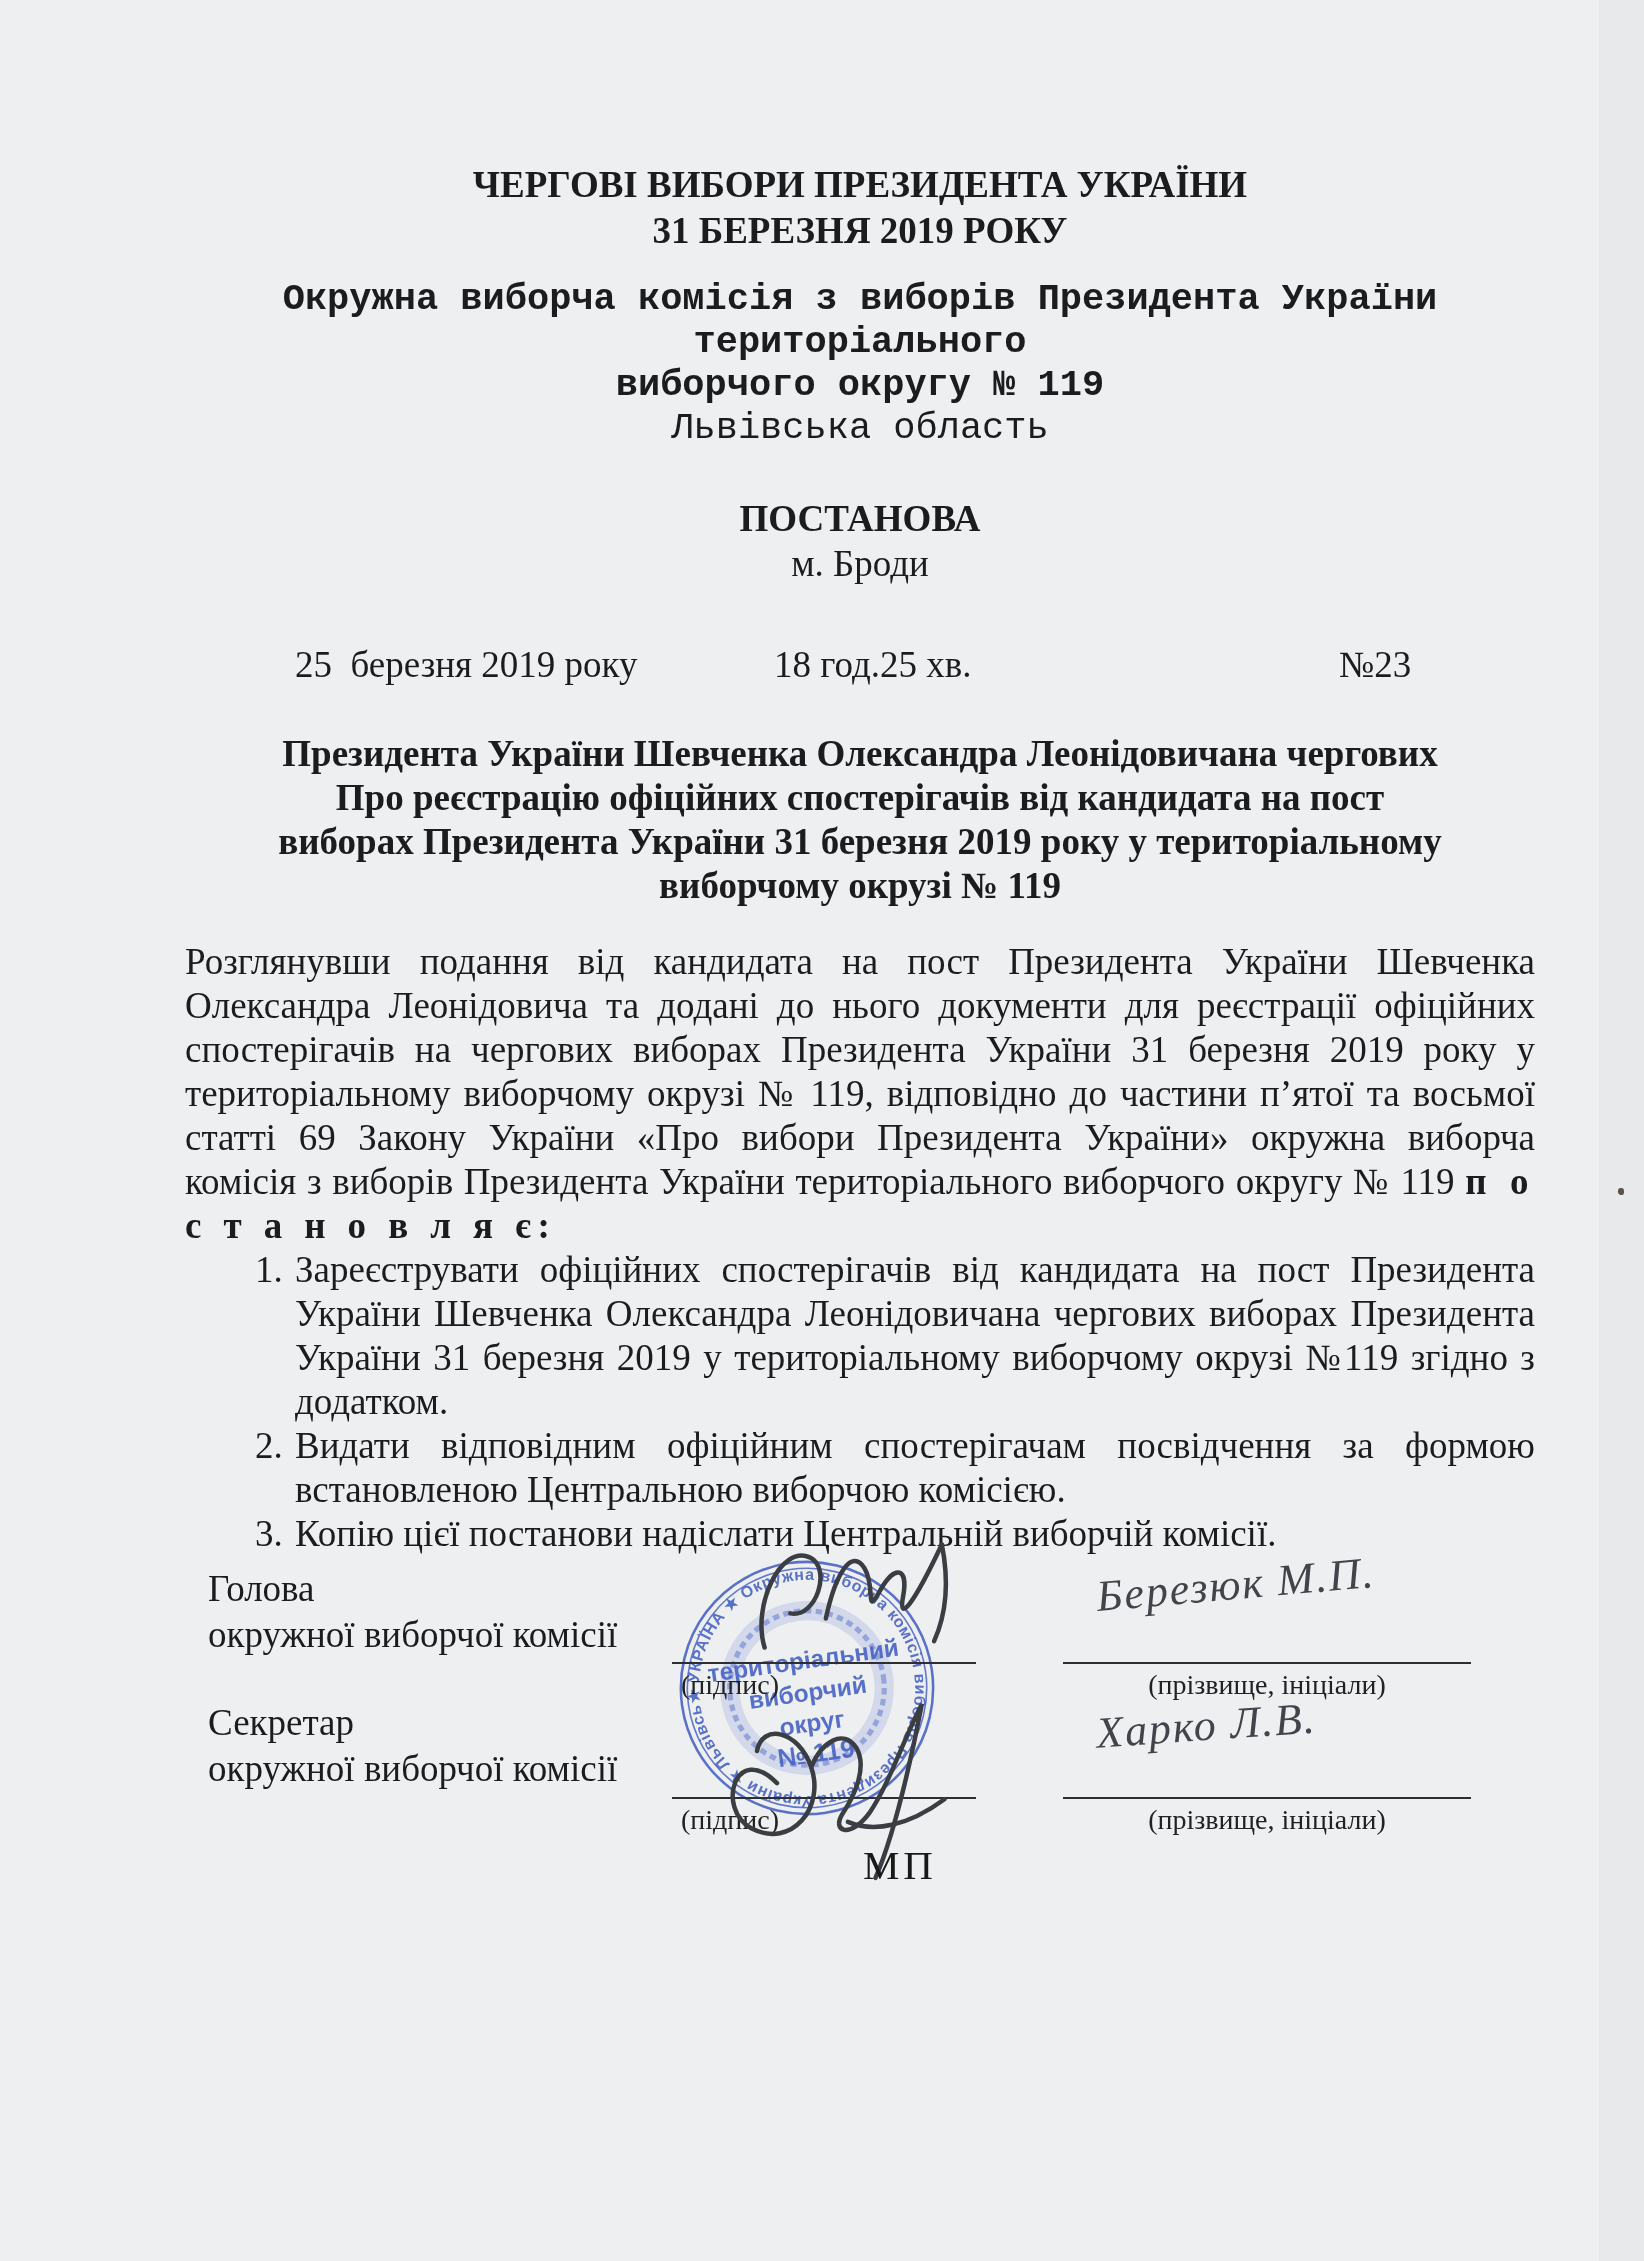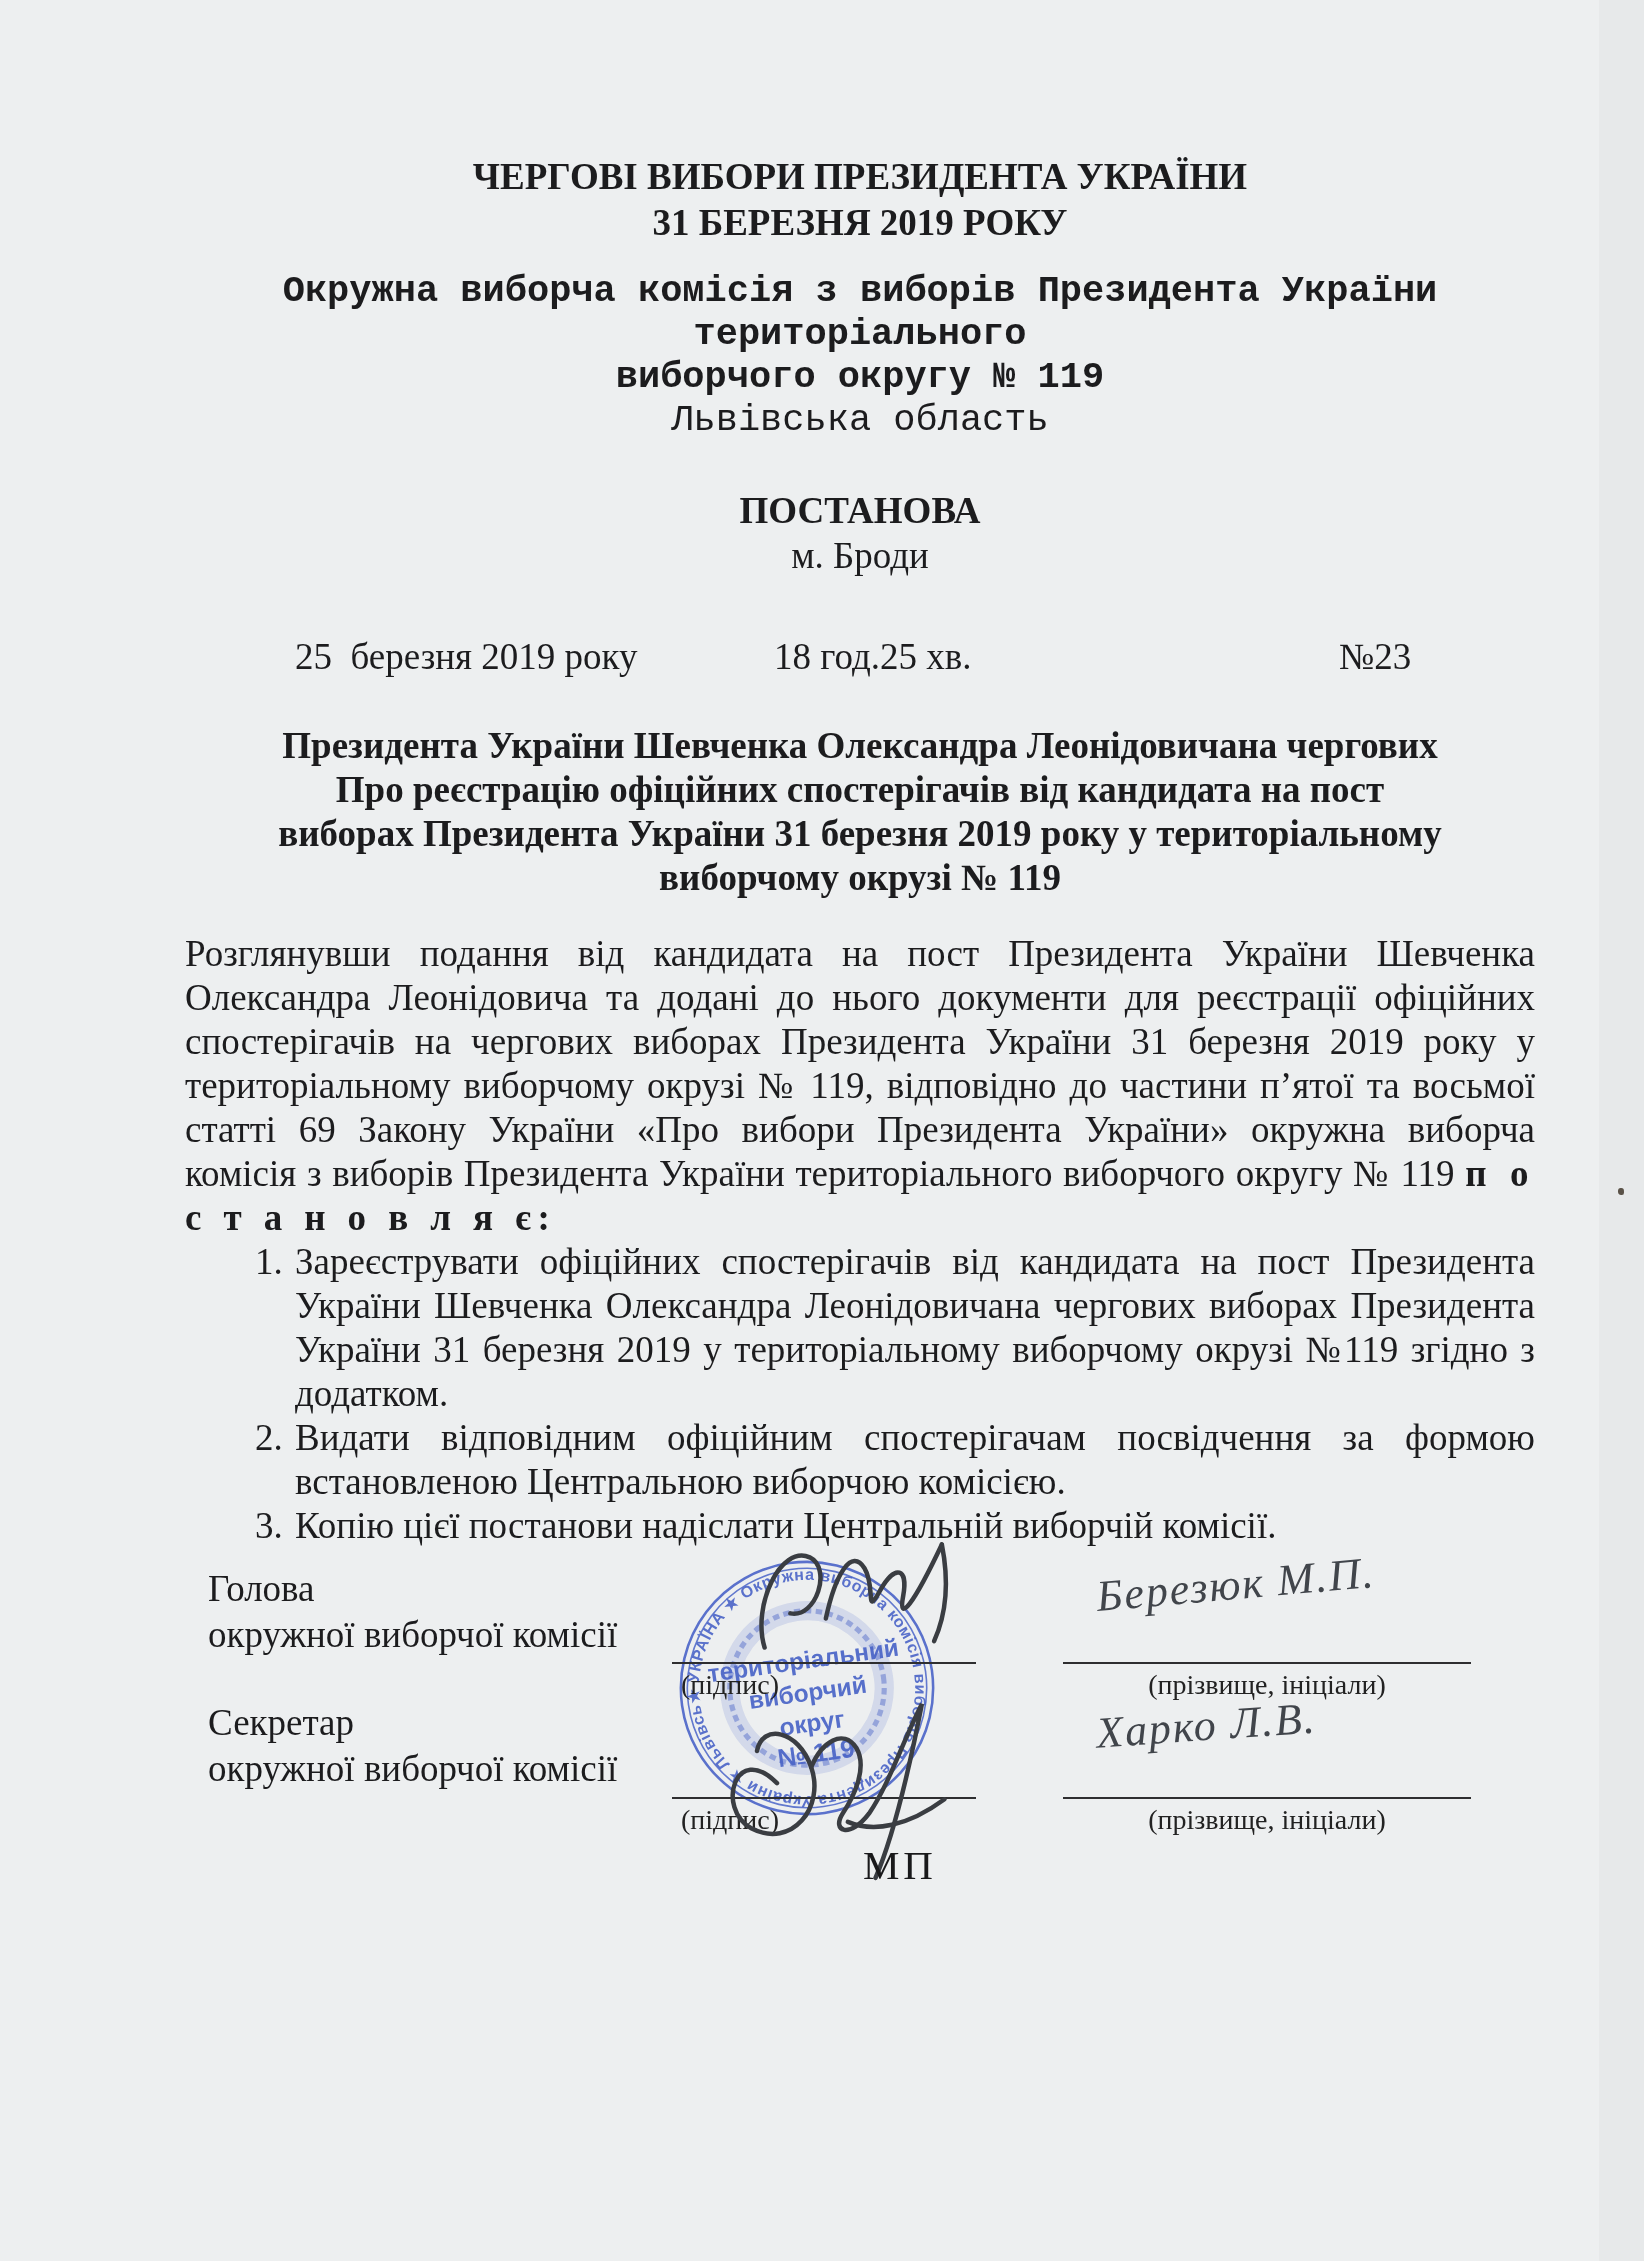--- a/index.html
+++ b/index.html
@@ -3,21 +3,21 @@
 <meta charset="utf-8">
 <style>
   html,body{margin:0;padding:0;background:#d8d8d8;}
   .page{
     position:relative;width:1644px;height:2261px;background:#edeff0;
     overflow:hidden;font-family:"Liberation Serif",serif;color:#1c1c1e;
   }
   .edge-band{position:absolute;top:0;right:0;width:45px;height:2261px;background:#e7e9ea;}
   .speck{position:absolute;width:5.8px;height:7px;background:#5a5248;border-radius:50% 50% 40% 60%;}
 
-  .doc{position:absolute;left:185px;top:4px;width:1350px;padding-top:150px;}
+  .doc{position:absolute;left:185px;top:12px;width:1350px;padding-top:150px;}
   .center{text-align:center;}
   .bold{font-weight:bold;}
   .t58{font-size:37px;line-height:46px;}
   .t58c{font-size:37px;line-height:43px;}
   .pre{white-space:pre-wrap;}
 
   .title-block{margin:0;}
   .commission-block{margin-top:24px;font-family:Liberation Mono, monospace;}
   .doctype-block{margin-top:46px;}
   .date-row{position:relative;margin-top:58px;height:46px;font-size:37px;}

